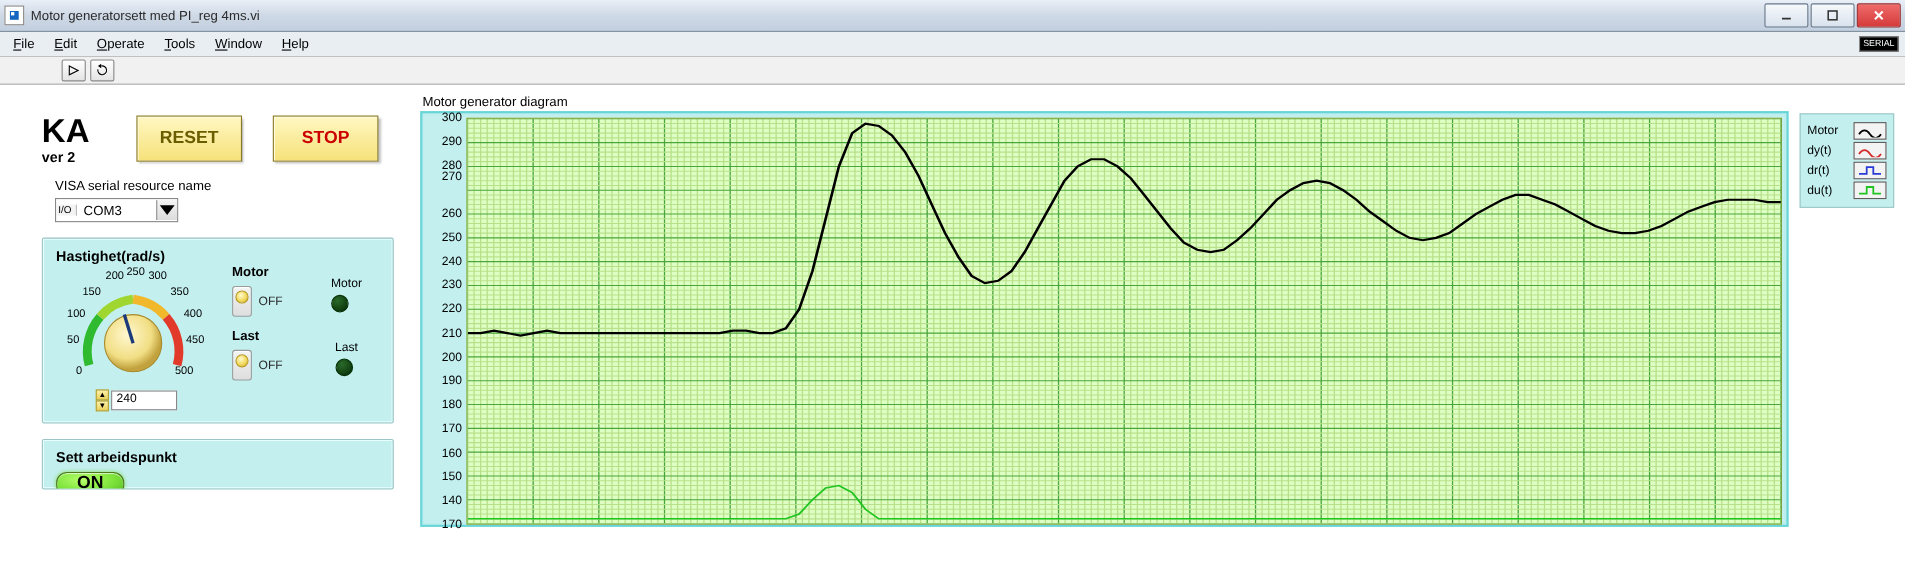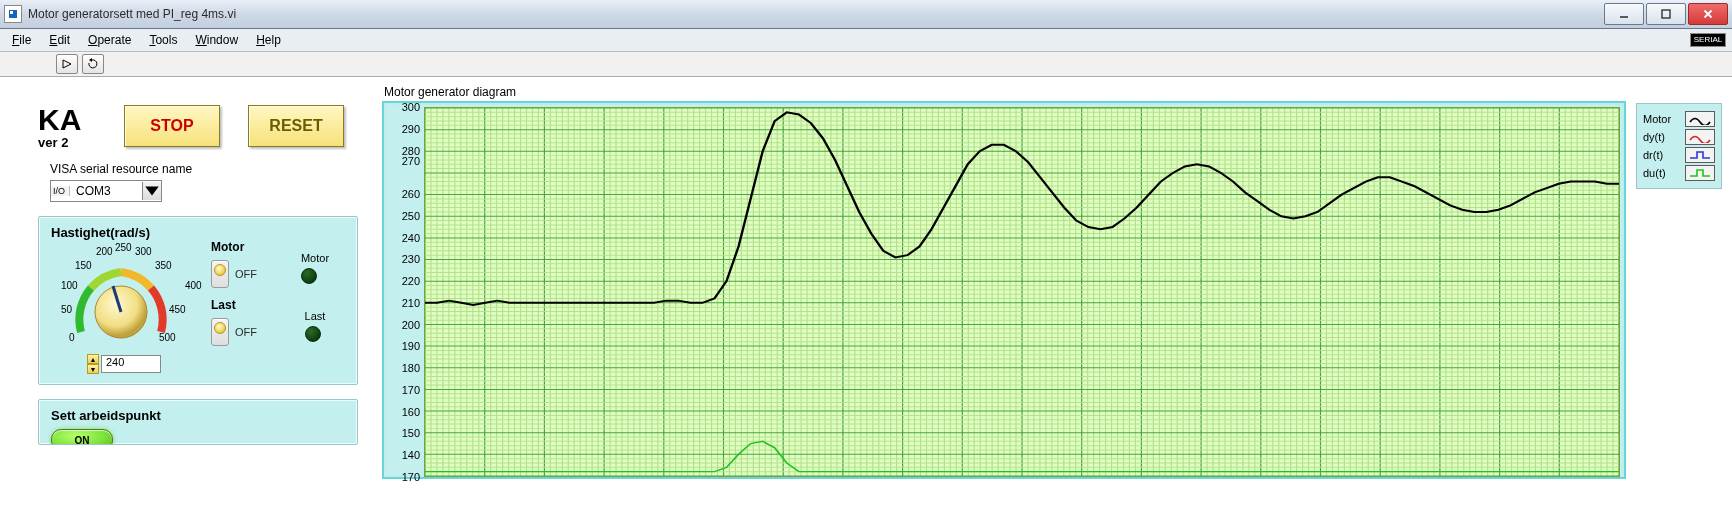--- a/index.html
+++ b/index.html
@@ -249,21 +249,21 @@
   }
 
   .panel.sett { height: 46px; overflow:hidden; }
   .onpill {
     display:inline-flex;
     align-items:center; justify-content:center;
     width:60px; height:20px;
     border-radius:10px;
     border:1px solid #4a7a1a;
     background: radial-gradient(ellipse at 40% 30%, #b7ff6b 0,#7de33a 55%, #52b11e 100%);
-    font-size:10px; font-weight:bold;
+    font-size:16px; font-weight:bold;
     box-shadow: 0 0 4px rgba(110,220,40,.8), inset 0 1px 1px rgba(255,255,255,.7);
     margin-top:6px;
   }
 
   
   .chartcol {
     flex:1;
     display:flex;
     gap: 10px;
     min-width:0;
@@ -397,22 +397,22 @@
 
   <div class="workspace">
 
     <div class="leftcol">
 
       <div class="row1">
         <div class="ka-block">
           <div class="ka-title">KA</div>
           <div class="ka-sub">ver 2</div>
         </div>
+        <div class="bigbtn">RESET</div>
         <div class="bigbtn stop">STOP</div>
-        <div class="bigbtn">RESET</div>
       </div>
 
       <div class="visa-label">VISA serial resource name</div>
       <div class="visa-row">
         <div class="visa-combo">
           <span class="io">I/O</span>
           <span class="val">COM3</span>
           <span class="dd">
             <svg viewBox="0 0 8 8">
                 <path d="M1 2 L4 6 L7 2 Z" fill="#000"></path>
@@ -445,21 +445,21 @@
                 <line x1="70" y1="72" x2="62" y2="46" stroke="#1a3a7a" stroke-width="3"></line>
               </svg>
               <span class="knob-tick" style="left:18px; top:92px;">0</span>
               <span class="knob-tick" style="left:10px; top:64px;">50</span>
               <span class="knob-tick" style="left:10px; top:40px;">100</span>
               <span class="knob-tick" style="left:24px; top:20px;">150</span>
               <span class="knob-tick" style="left:45px; top:6px;">200</span>
               <span class="knob-tick" style="left:64px; top:2px;">250</span>
               <span class="knob-tick" style="left:84px; top:6px;">300</span>
               <span class="knob-tick" style="left:104px; top:20px;">350</span>
-              <span class="knob-tick" style="left:116px; top:40px;margin-left:18px;">400</span>
+              <span class="knob-tick" style="left:116px; top:40px;">400</span>
               <span class="knob-tick" style="left:118px; top:64px;">450</span>
               <span class="knob-tick" style="left:108px; top:92px;">500</span>
             </div>
             <div class="knob-num">
               <div class="spin">
                 <div class="sbtn">▲</div>
                 <div class="sbtn">▼</div>
               </div>
               <div class="numfield">240</div>
             </div>

